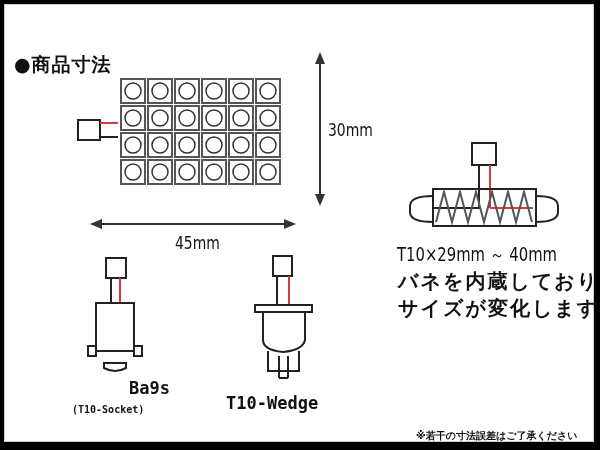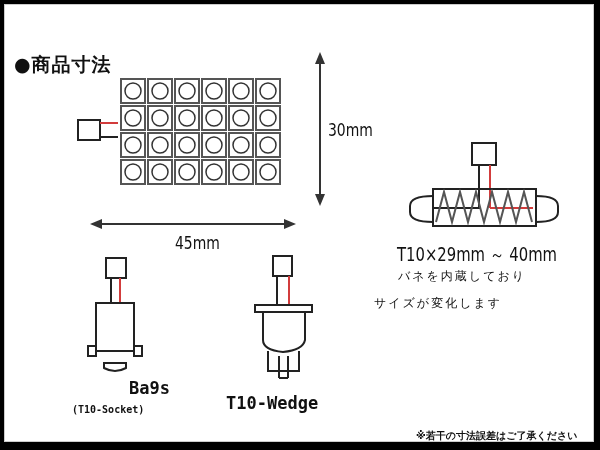--- a/index.html
+++ b/index.html
@@ -15,21 +15,21 @@
     margin-top: 44px;
   }
   .label {
     position: absolute; font-family: "DejaVu Sans", sans-serif; color: #111;
     white-space: nowrap;
   }
   .dim { font-size: 17px; transform: scaleX(0.82); transform-origin: left top; }
   .bulb-name { font-family: "DejaVu Sans Mono", monospace; font-weight: bold; font-size: 17px; }
   .bulb-sub { font-family: "DejaVu Sans Mono", monospace; font-weight: bold; font-size: 10px; }
   .t10-size { font-size: 19px; transform: scaleX(0.78); transform-origin: left top; }
-  .jp-note { font-size: 12px; letter-spacing: 2px; font-weight: 400; }
+  .jp-note { font-size: 20px; letter-spacing: 2px; font-weight: 700; }
   .footnote { font-size: 10px; font-weight: bold; }
   svg.diagram { position: absolute; left: 0; top: 0; }
 </style>
 </head>
 <body>
 
 <div class="frame"></div>
 
 <div class="title">●商品寸法</div>
 
@@ -142,15 +142,15 @@
 
 <div class="label dim" style="left:328px; top:120px;">30mm</div>
 <div class="label dim" style="left:175px; top:233px;">45mm</div>
 
 <div class="label bulb-name" style="left:89px; top:378px;margin-left:40px;">Ba9s</div>
 <div class="label bulb-sub" style="left:72px; top:404px;">(T10-Socket)</div>
 <div class="label bulb-name" style="left:226px; top:393px;">T10-Wedge</div>
 
 <div class="label t10-size" style="left:397px; top:242px;">T10×29mm ～ 40mm</div>
 <div class="label jp-note" style="left:398px; top:268px;">バネを内蔵しており</div>
-<div class="label jp-note" style="left:374px; top:295px;">サイズが変化します</div>
+<div class="label jp-note" style="left:398px; top:295px;">サイズが変化します</div>
 
 <div class="label footnote" style="left:416px; top:429px;">※若干の寸法誤差はご了承ください</div>
 
 </body></html>

